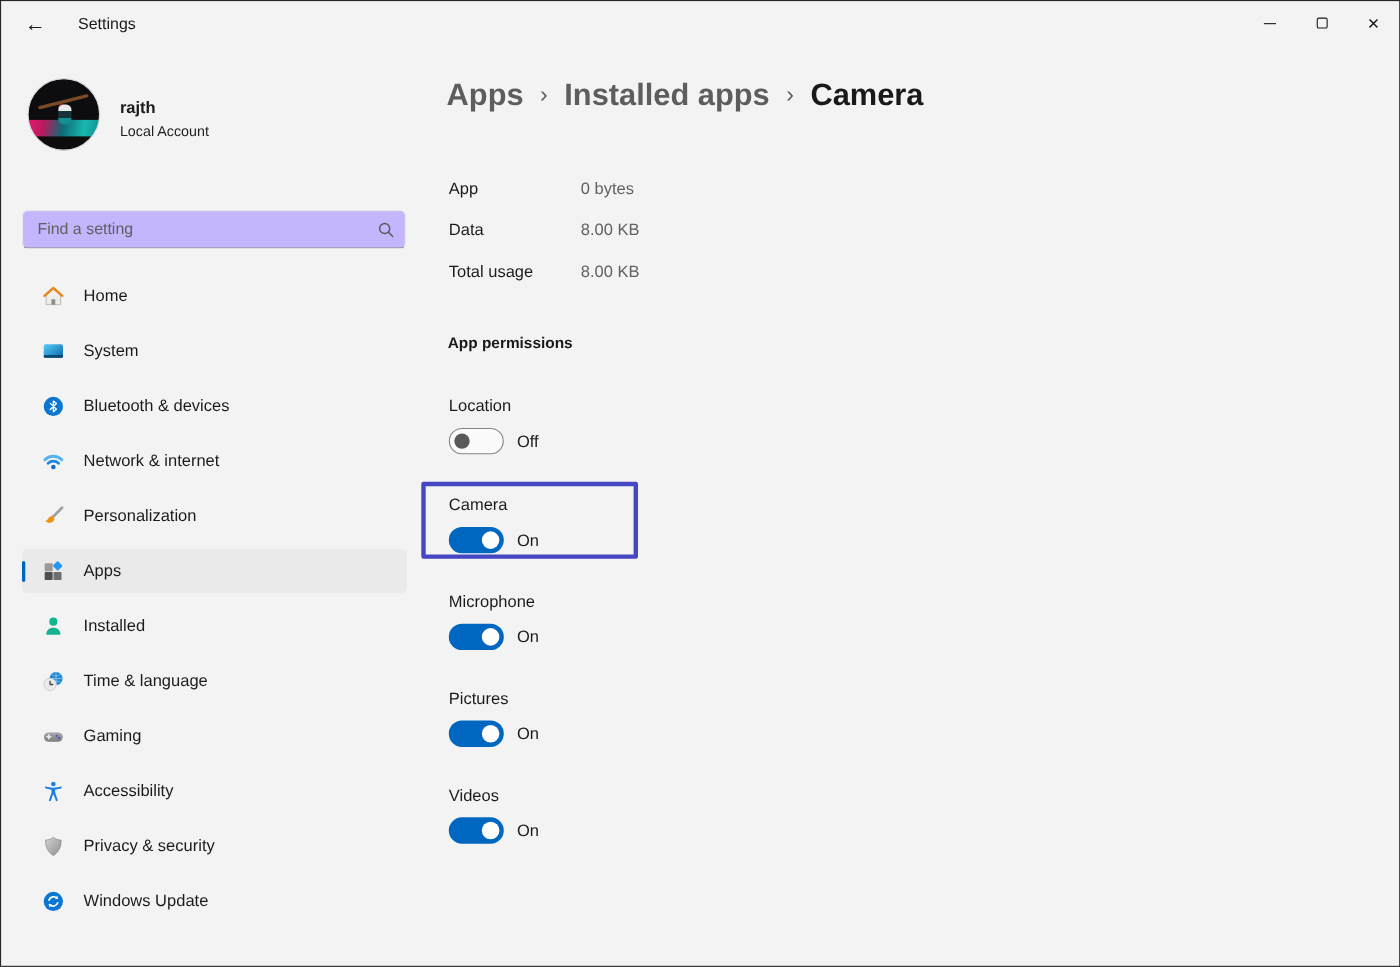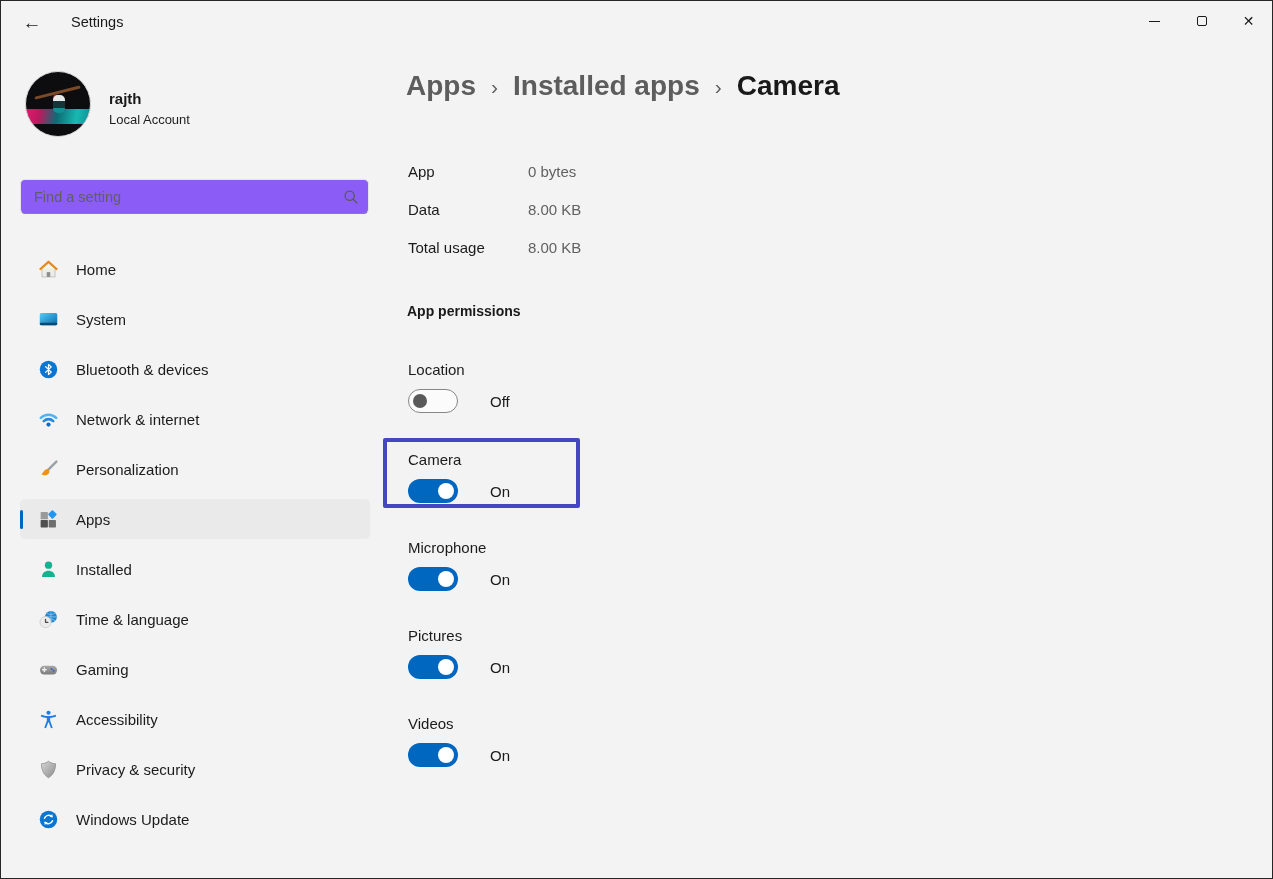--- a/index.html
+++ b/index.html
@@ -41,22 +41,22 @@
     background:#7a4a28; transform:rotate(-14deg); border-radius:2px;
   }
   .avatar::after {
     content:""; position:absolute; left:42%; top:36%; width:12px; height:18px;
     border-radius:5px; background:linear-gradient(180deg,#e8e8e8 0 35%, #17343a 35% 70%, #138f96 70%);
   }
   .profile-name { position:absolute; left:84px; top:19px; font-size:15px; font-weight:bold; color:#1a1a1a; }
   .profile-sub  { position:absolute; left:84px; top:41px; font-size:13px; color:#1f1f1f; }
 
   .searchbox {
-    position:absolute; left:19px; top:136px; width:349px; height:35px;
-    background:#8b5cf6; border:1px solid #e5e5e5; border-bottom-color:#868686;
+    position:absolute; left:19px; top:148px; width:349px; height:35px;
+    background:#c4b5fd; border:1px solid #e5e5e5; border-bottom-color:#868686;
     border-radius:5px; display:flex; align-items:center;
   }
   .searchbox input {
     flex:1; border:none; outline:none; background:transparent;
     font-family:"Liberation Sans", sans-serif; font-size:14.5px; color:#1a1a1a;
     padding:0 0 0 13px;
   }
   .searchbox input::placeholder { color:#606060; opacity:1; }
   .search-icon { width:34px; display:flex; align-items:center; justify-content:center; }
 
@@ -100,21 +100,21 @@
   .toggle.on { background:#0067c0; }
   .toggle.on .knob {
     position:absolute; right:4px; top:4px; width:16px; height:16px;
     border-radius:50%; background:#ffffff;
   }
   .toggle.off { background:#fbfbfb; border:1px solid #868686; }
   .toggle.off .knob {
     position:absolute; left:4px; top:4px; width:14px; height:14px;
     border-radius:50%; background:#5a5a5a;
   }
-  .perm-state { margin-left:32px; font-size:15px; color:#1b1b1b; }
+  .perm-state { margin-left:12px; font-size:15px; color:#1b1b1b; }
 
   .p-location   { top:318px; }
   .p-camera     { top:408px; }
   .p-microphone { top:496px; }
   .p-pictures   { top:584px; }
   .p-videos     { top:672px; }
 
   .highlight-box {
     position:absolute; left:-23px; top:395px; width:197px; height:70px;
     border:4px solid #4446c2; border-radius:2px; pointer-events:none;

